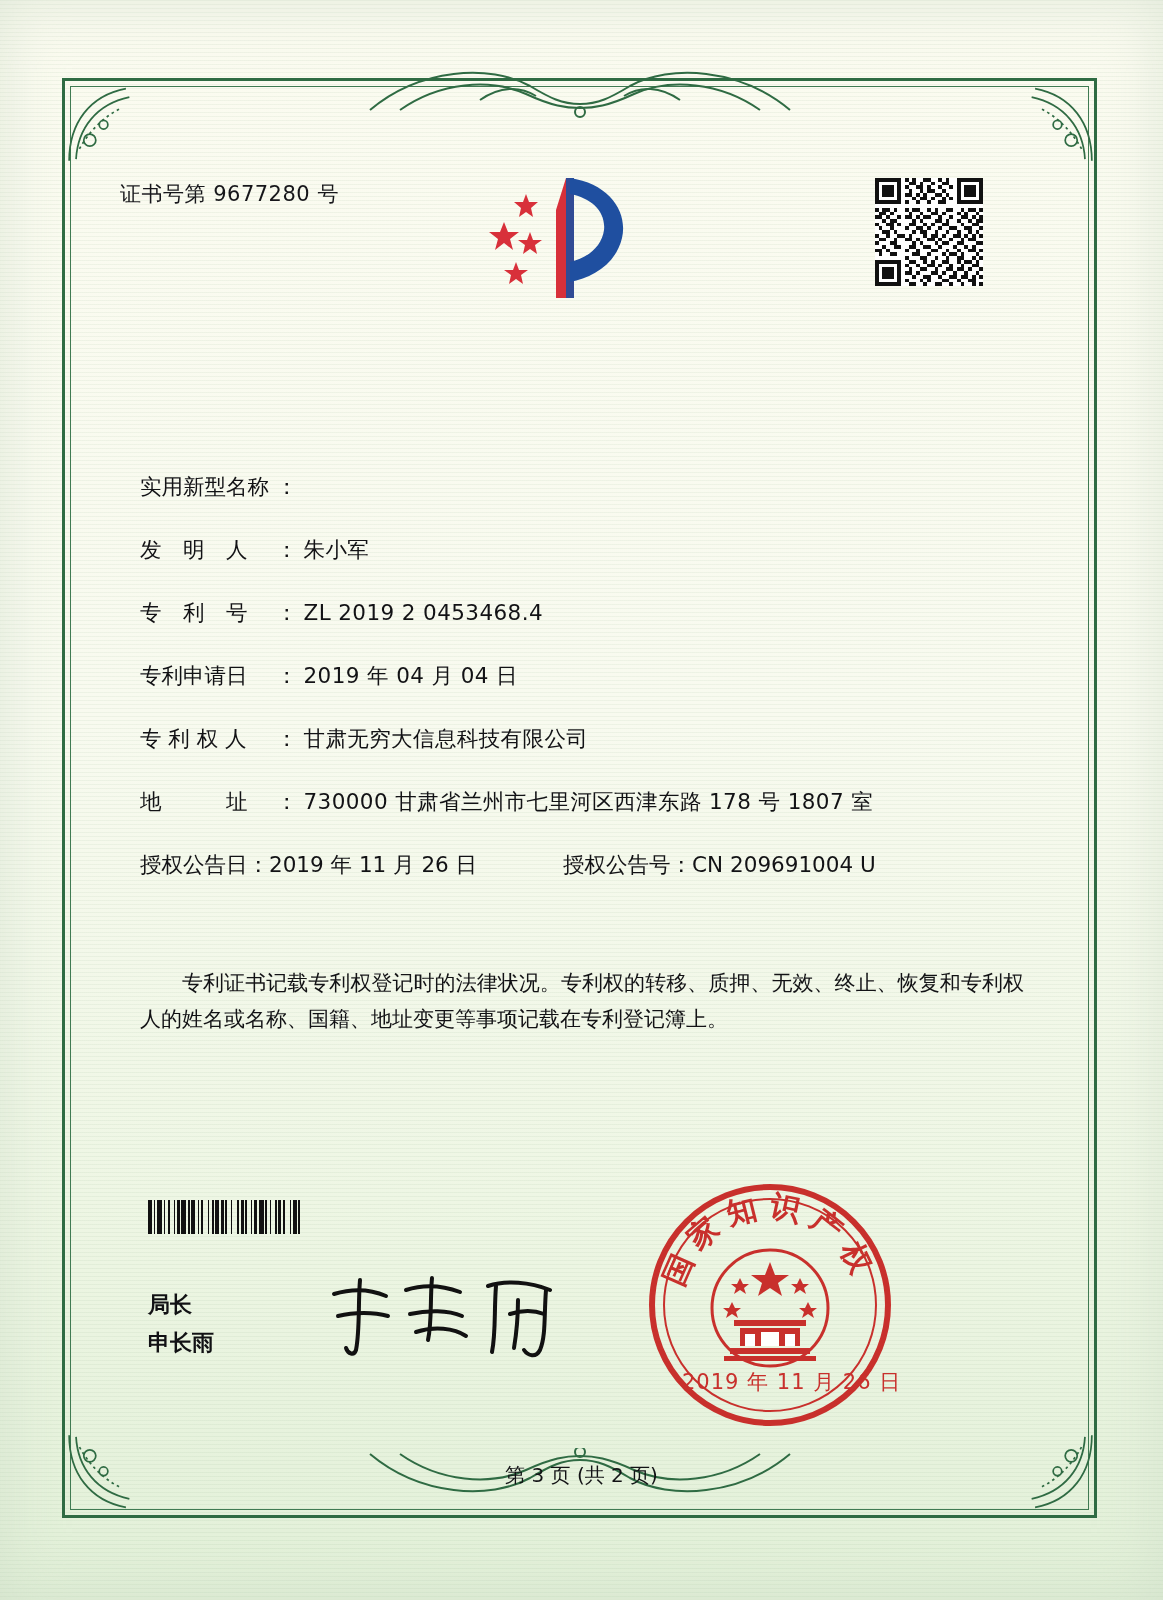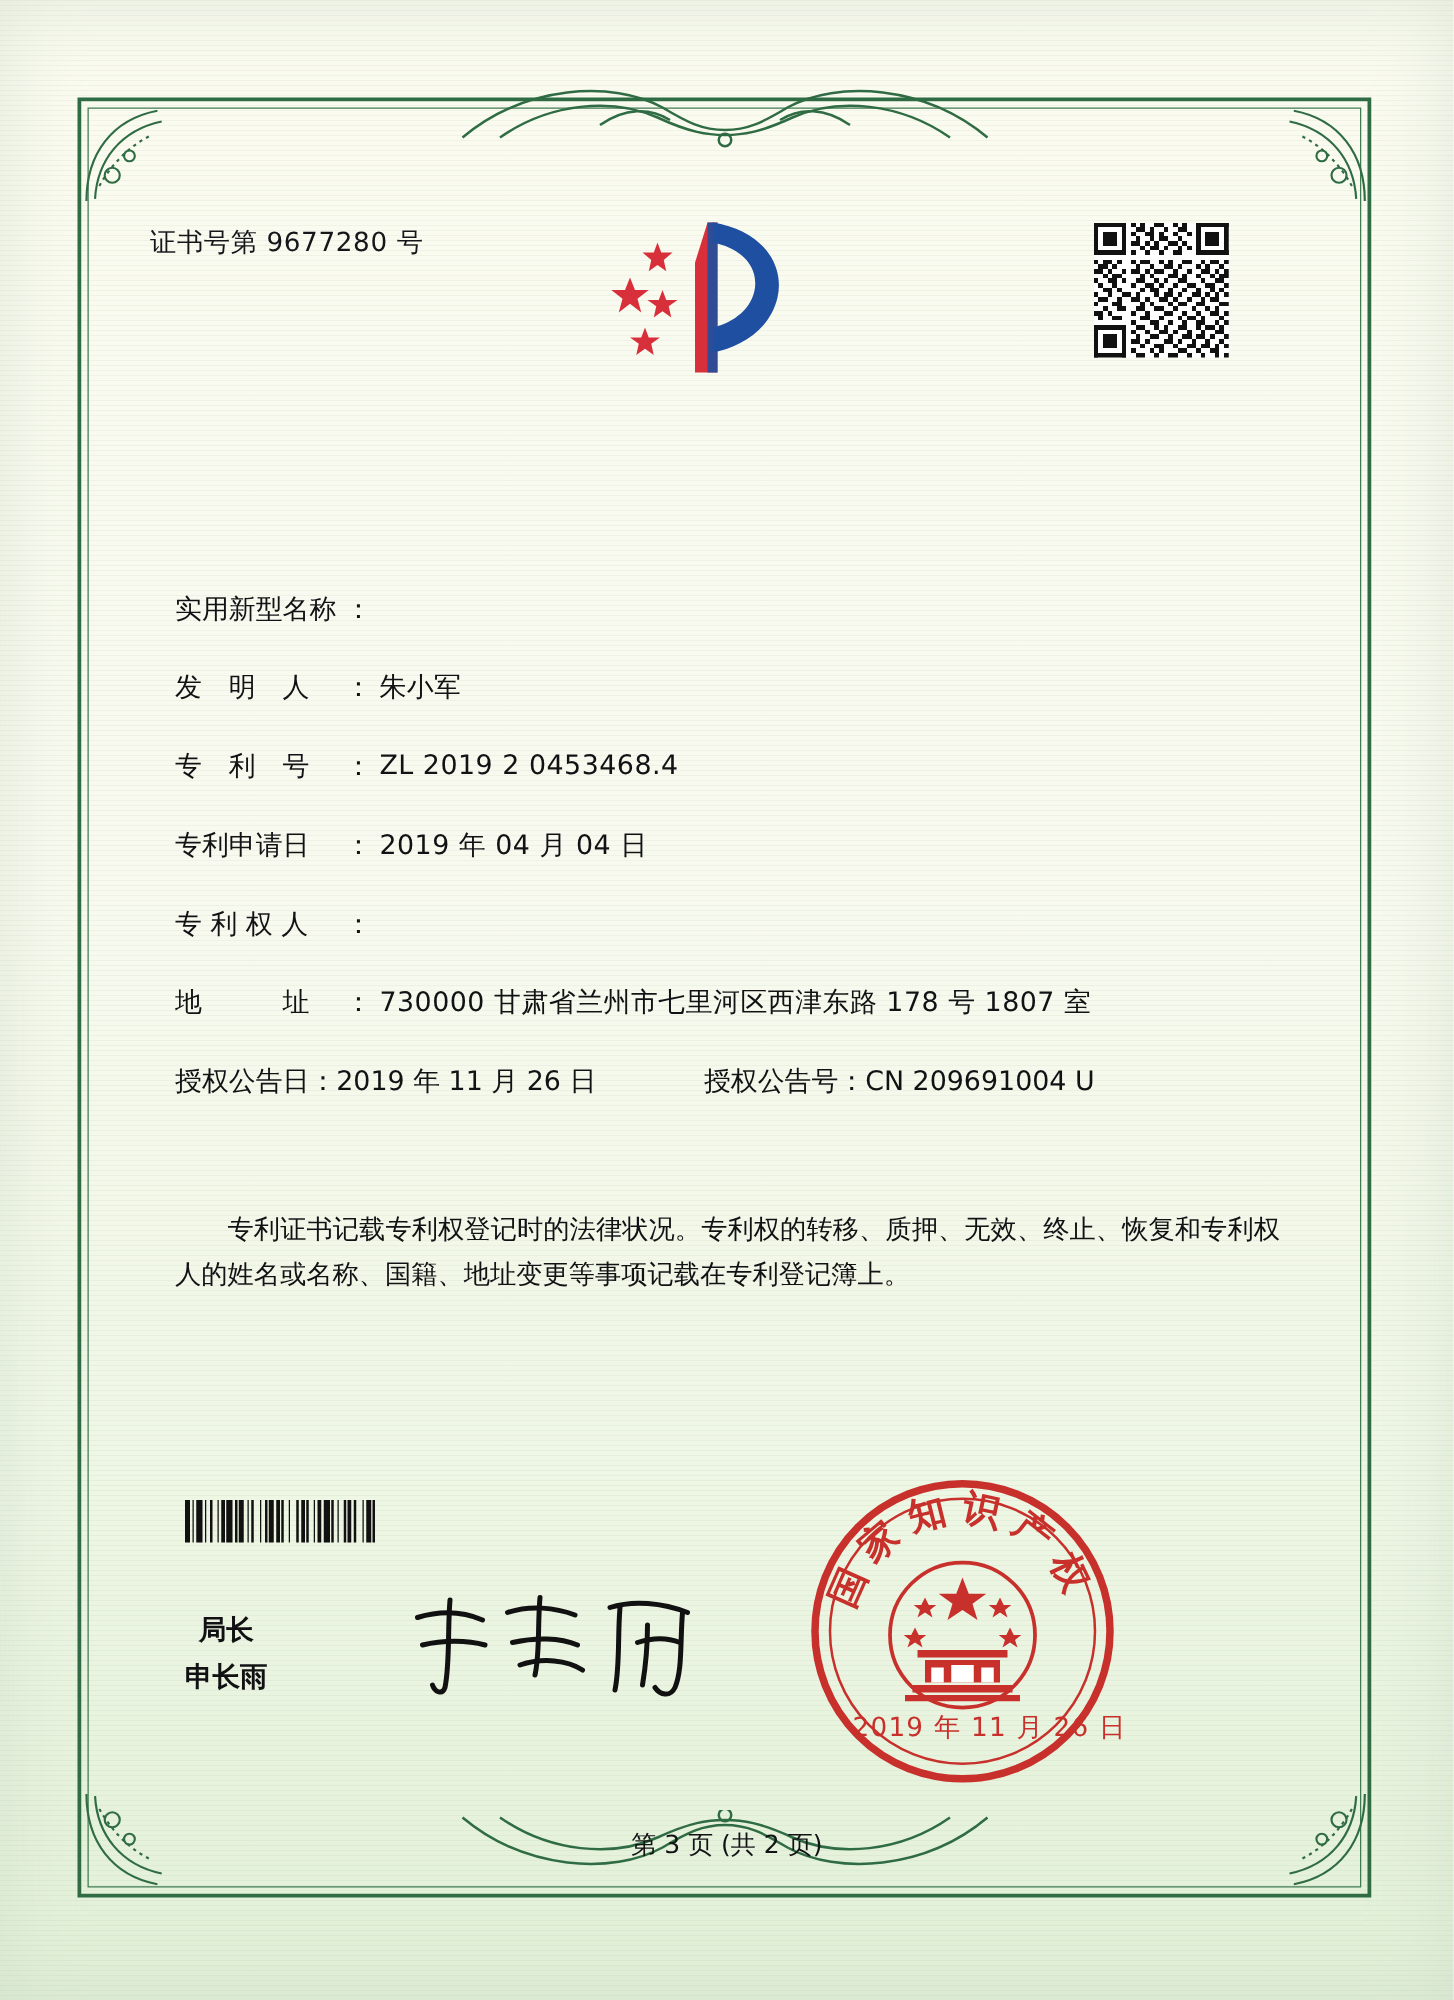--- a/index.html
+++ b/index.html
@@ -194,21 +194,20 @@
   }
 
   
   .sig-label {
     position: absolute;
     left: 148px; top: 1286px;
     font-size: 22px;
     line-height: 38px;
     color: #111114;
     font-weight: 600;
-    text-align: center;
   }
   .signature {
     position: absolute;
     left: 320px; top: 1270px;
     width: 250px; height: 90px;
     color: #111;
   }
   .signature svg { width: 100%; height: 100%; display: block; }
 
   .page-no {
@@ -554,20 +553,21 @@
       <span class="val">ZL 2019 2 0453468.4</span>
     </div>
     <div class="row">
       <span class="lbl">专利申请日</span>
       <span class="colon">：</span>
       <span class="val">2019 年 04 月 04 日</span>
     </div>
     <div class="row">
       <span class="lbl">专 利 权 人</span>
       <span class="colon">：</span>
+      <span class="val">甘肃无穷大信息科技有限公司</span>
     </div>
     <div class="row">
       <span class="lbl">地　　　址</span>
       <span class="colon">：</span>
       <span class="val">730000 甘肃省兰州市七里河区西津东路 178 号 1807 室</span>
     </div>
     <div class="row-two">
       <span>授权公告日</span>
       <span>：</span>
       <span>2019 年 11 月 26 日</span>

